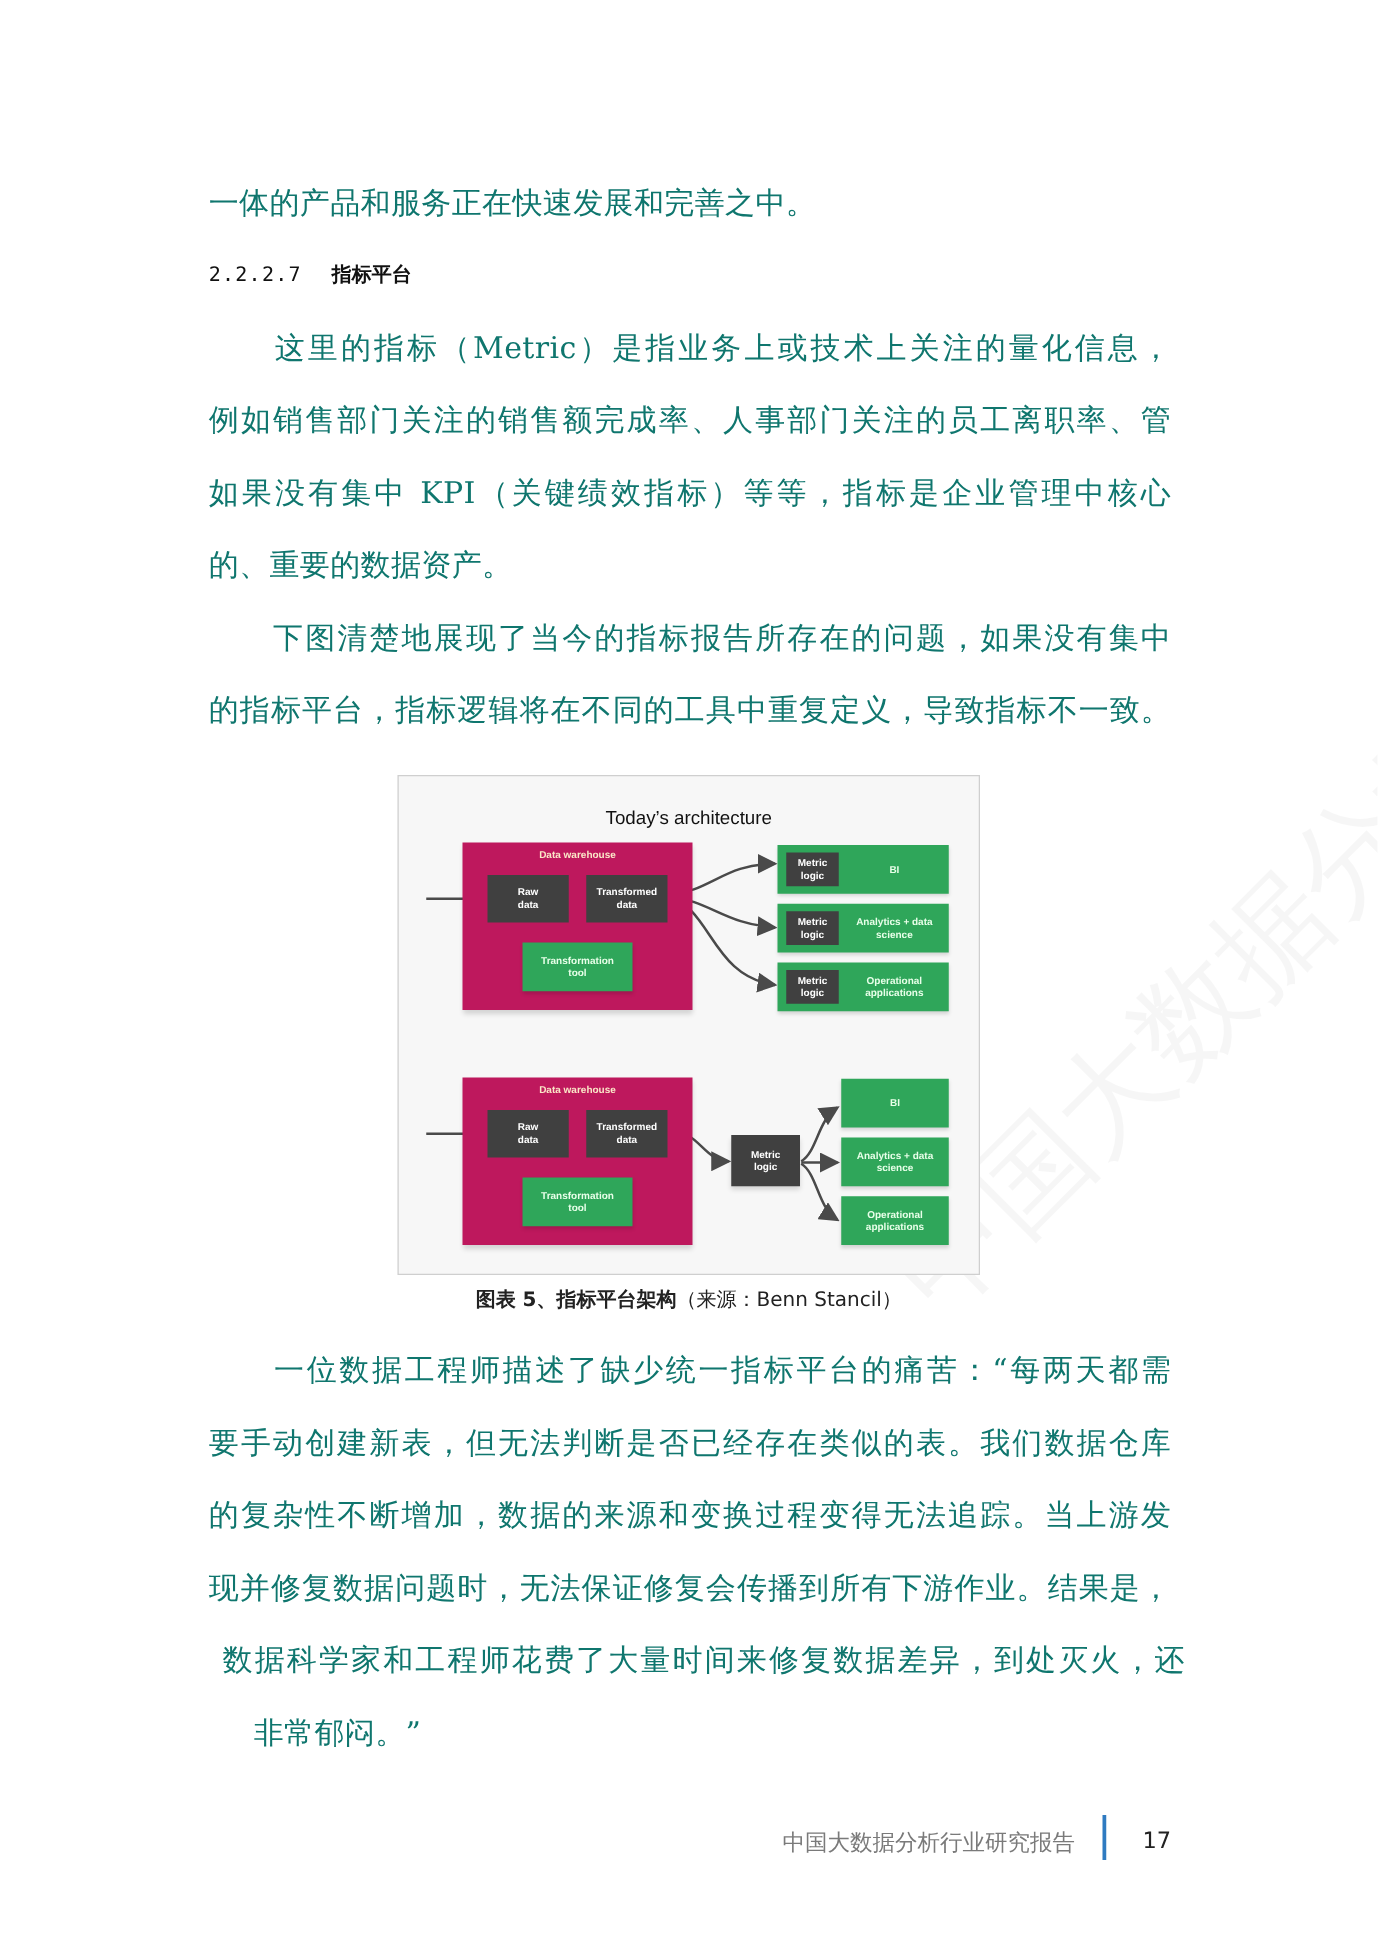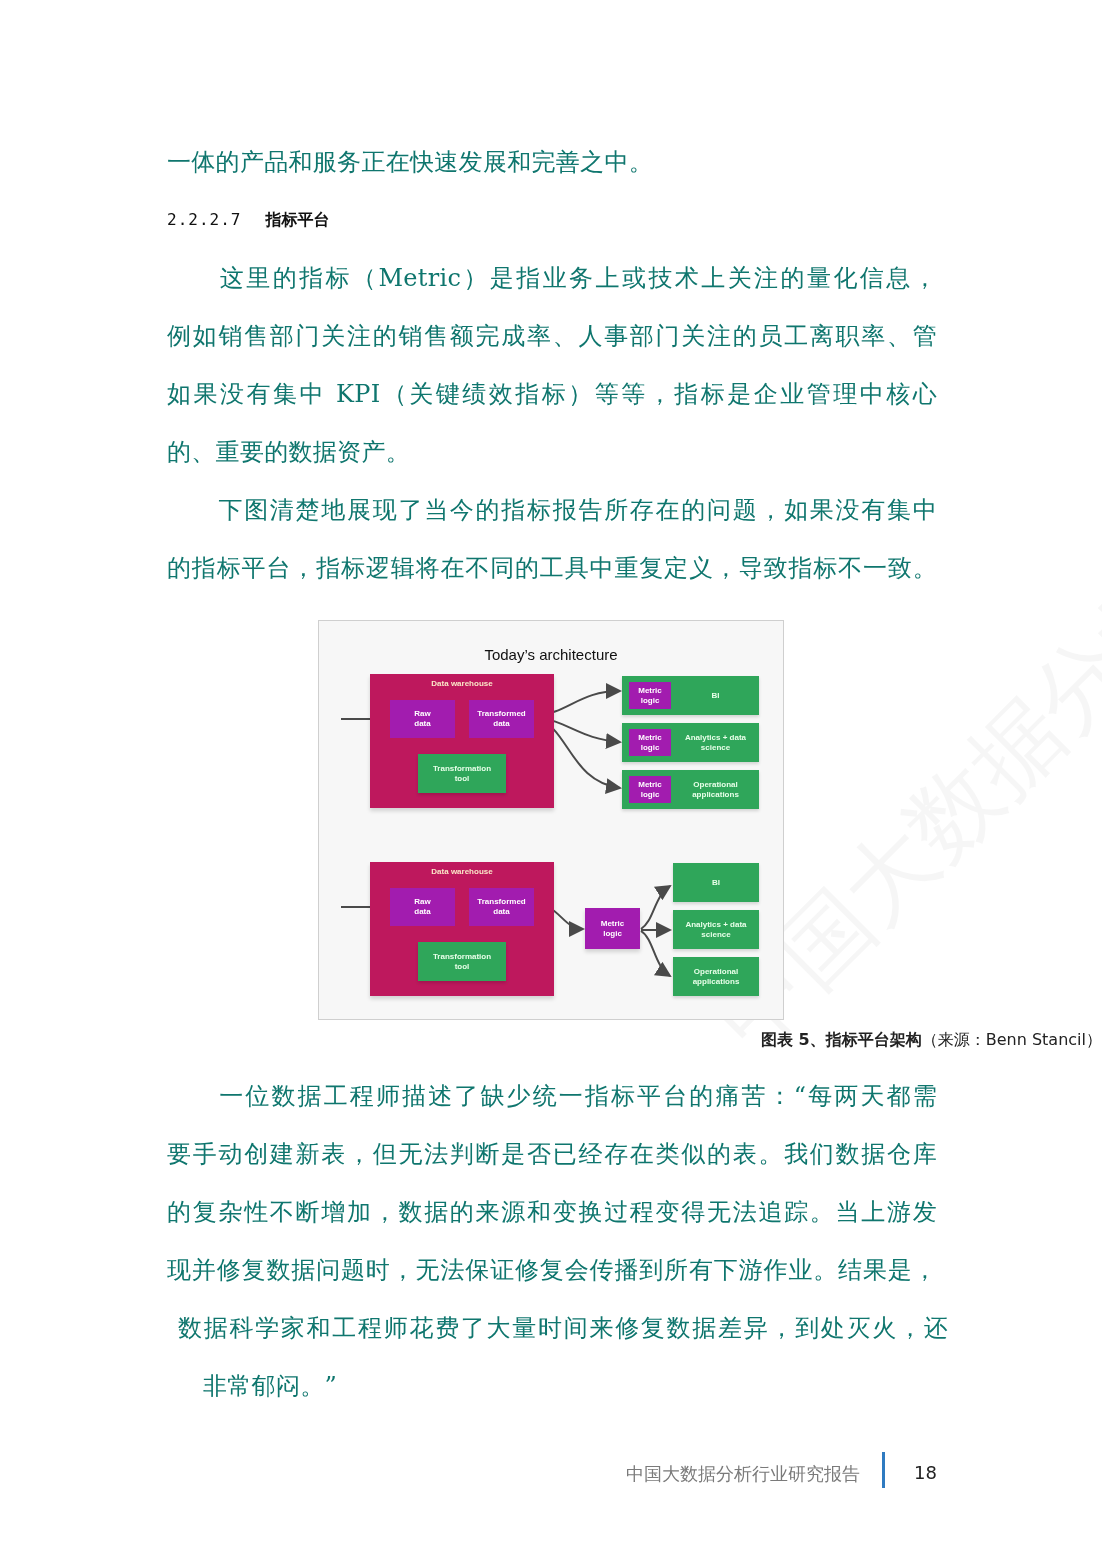--- a/index.html
+++ b/index.html
@@ -21,28 +21,28 @@
     position:absolute; left:318px; top:620px; width:464px; height:398px;
     border:1px solid #cfcfcf; background:#f7f7f7;
     font-family:"Liberation Sans", "DejaVu Sans", sans-serif;
   }
   .fig-title {
     position:absolute; left:0; width:100%; text-align:center; font-weight:normal;
     font-size:15px; color:#111;
   }
   .wh { position:absolute; background:#be185d; box-shadow:0 3px 4px rgba(0,0,0,0.15); }
   .wh-label { position:absolute; left:0; width:100%; top:5px; text-align:center; color:#fbe7c8; font-size:8px; font-weight:bold; }
-  .dark { position:absolute; background:#a21caf; color:#fff; font-size:8px; font-weight:bold; text-align:center;
+  .dark { position:absolute; background:#404040; color:#fff; font-size:8px; font-weight:bold; text-align:center;
           display:flex; align-items:center; justify-content:center; line-height:10px; }
   .green { position:absolute; background:#2fa65a; color:#e8ffe9; font-size:8px; font-weight:bold; text-align:center;
            display:flex; align-items:center; justify-content:center; line-height:10px; box-shadow:0 2px 3px rgba(0,0,0,0.15);}
   .green .txt { position:absolute; right:0; top:0; bottom:0; display:flex; align-items:center; justify-content:center; }
   svg.arrows { position:absolute; left:0; top:0; }
   .caption {
-    position:absolute; left:0; width:1102px; top:1030px; text-align:right; font-size:16px; line-height:20px;
+    position:absolute; left:0; width:1102px; top:1030px; text-align:center; font-size:16px; line-height:20px;
     font-family:"DejaVu Sans", "Liberation Sans", sans-serif; color:#222;
   }
   .caption .b { font-weight:bold; }
   .footer {
     position:absolute; top:1460px; left:0; width:940px; height:30px;
     font-family:"DejaVu Sans", "Liberation Sans", sans-serif;
   }
   .footer .title { position:absolute; right:80px; top:2px; font-size:18px; color:#7a7a7a; }
   .footer .bar { position:absolute; left:882px; top:-8px; width:3px; height:36px; background:#2f7bc1; }
   .footer .page { position:absolute; left:914px; top:2px; font-size:18px; color:#222; }
@@ -173,14 +173,14 @@
 <div class="line justify" style="top:1081px;">　　一位数据工程师描述了缺少统一指标平台的痛苦：“每两天都需</div>
 <div class="line justify" style="top:1139px;">要手动创建新表，但无法判断是否已经存在类似的表。我们数据仓库</div>
 <div class="line justify" style="top:1197px;">的复杂性不断增加，数据的来源和变换过程变得无法追踪。当上游发</div>
 <div class="line justify" style="top:1255px;">现并修复数据问题时，无法保证修复会传播到所有下游作业。结果是，</div>
 <div class="line justify" style="top:1313px;margin-left:11px;">数据科学家和工程师花费了大量时间来修复数据差异，到处灭火，还</div>
 <div class="line" style="top:1371px;margin-left:36px;">非常郁闷。”</div>
 
 <div class="footer">
   <span class="title">中国大数据分析行业研究报告</span>
   <span class="bar"></span>
-  <span class="page">18</span>
+  <span class="page">17</span>
 </div>
 
 </body></html>

